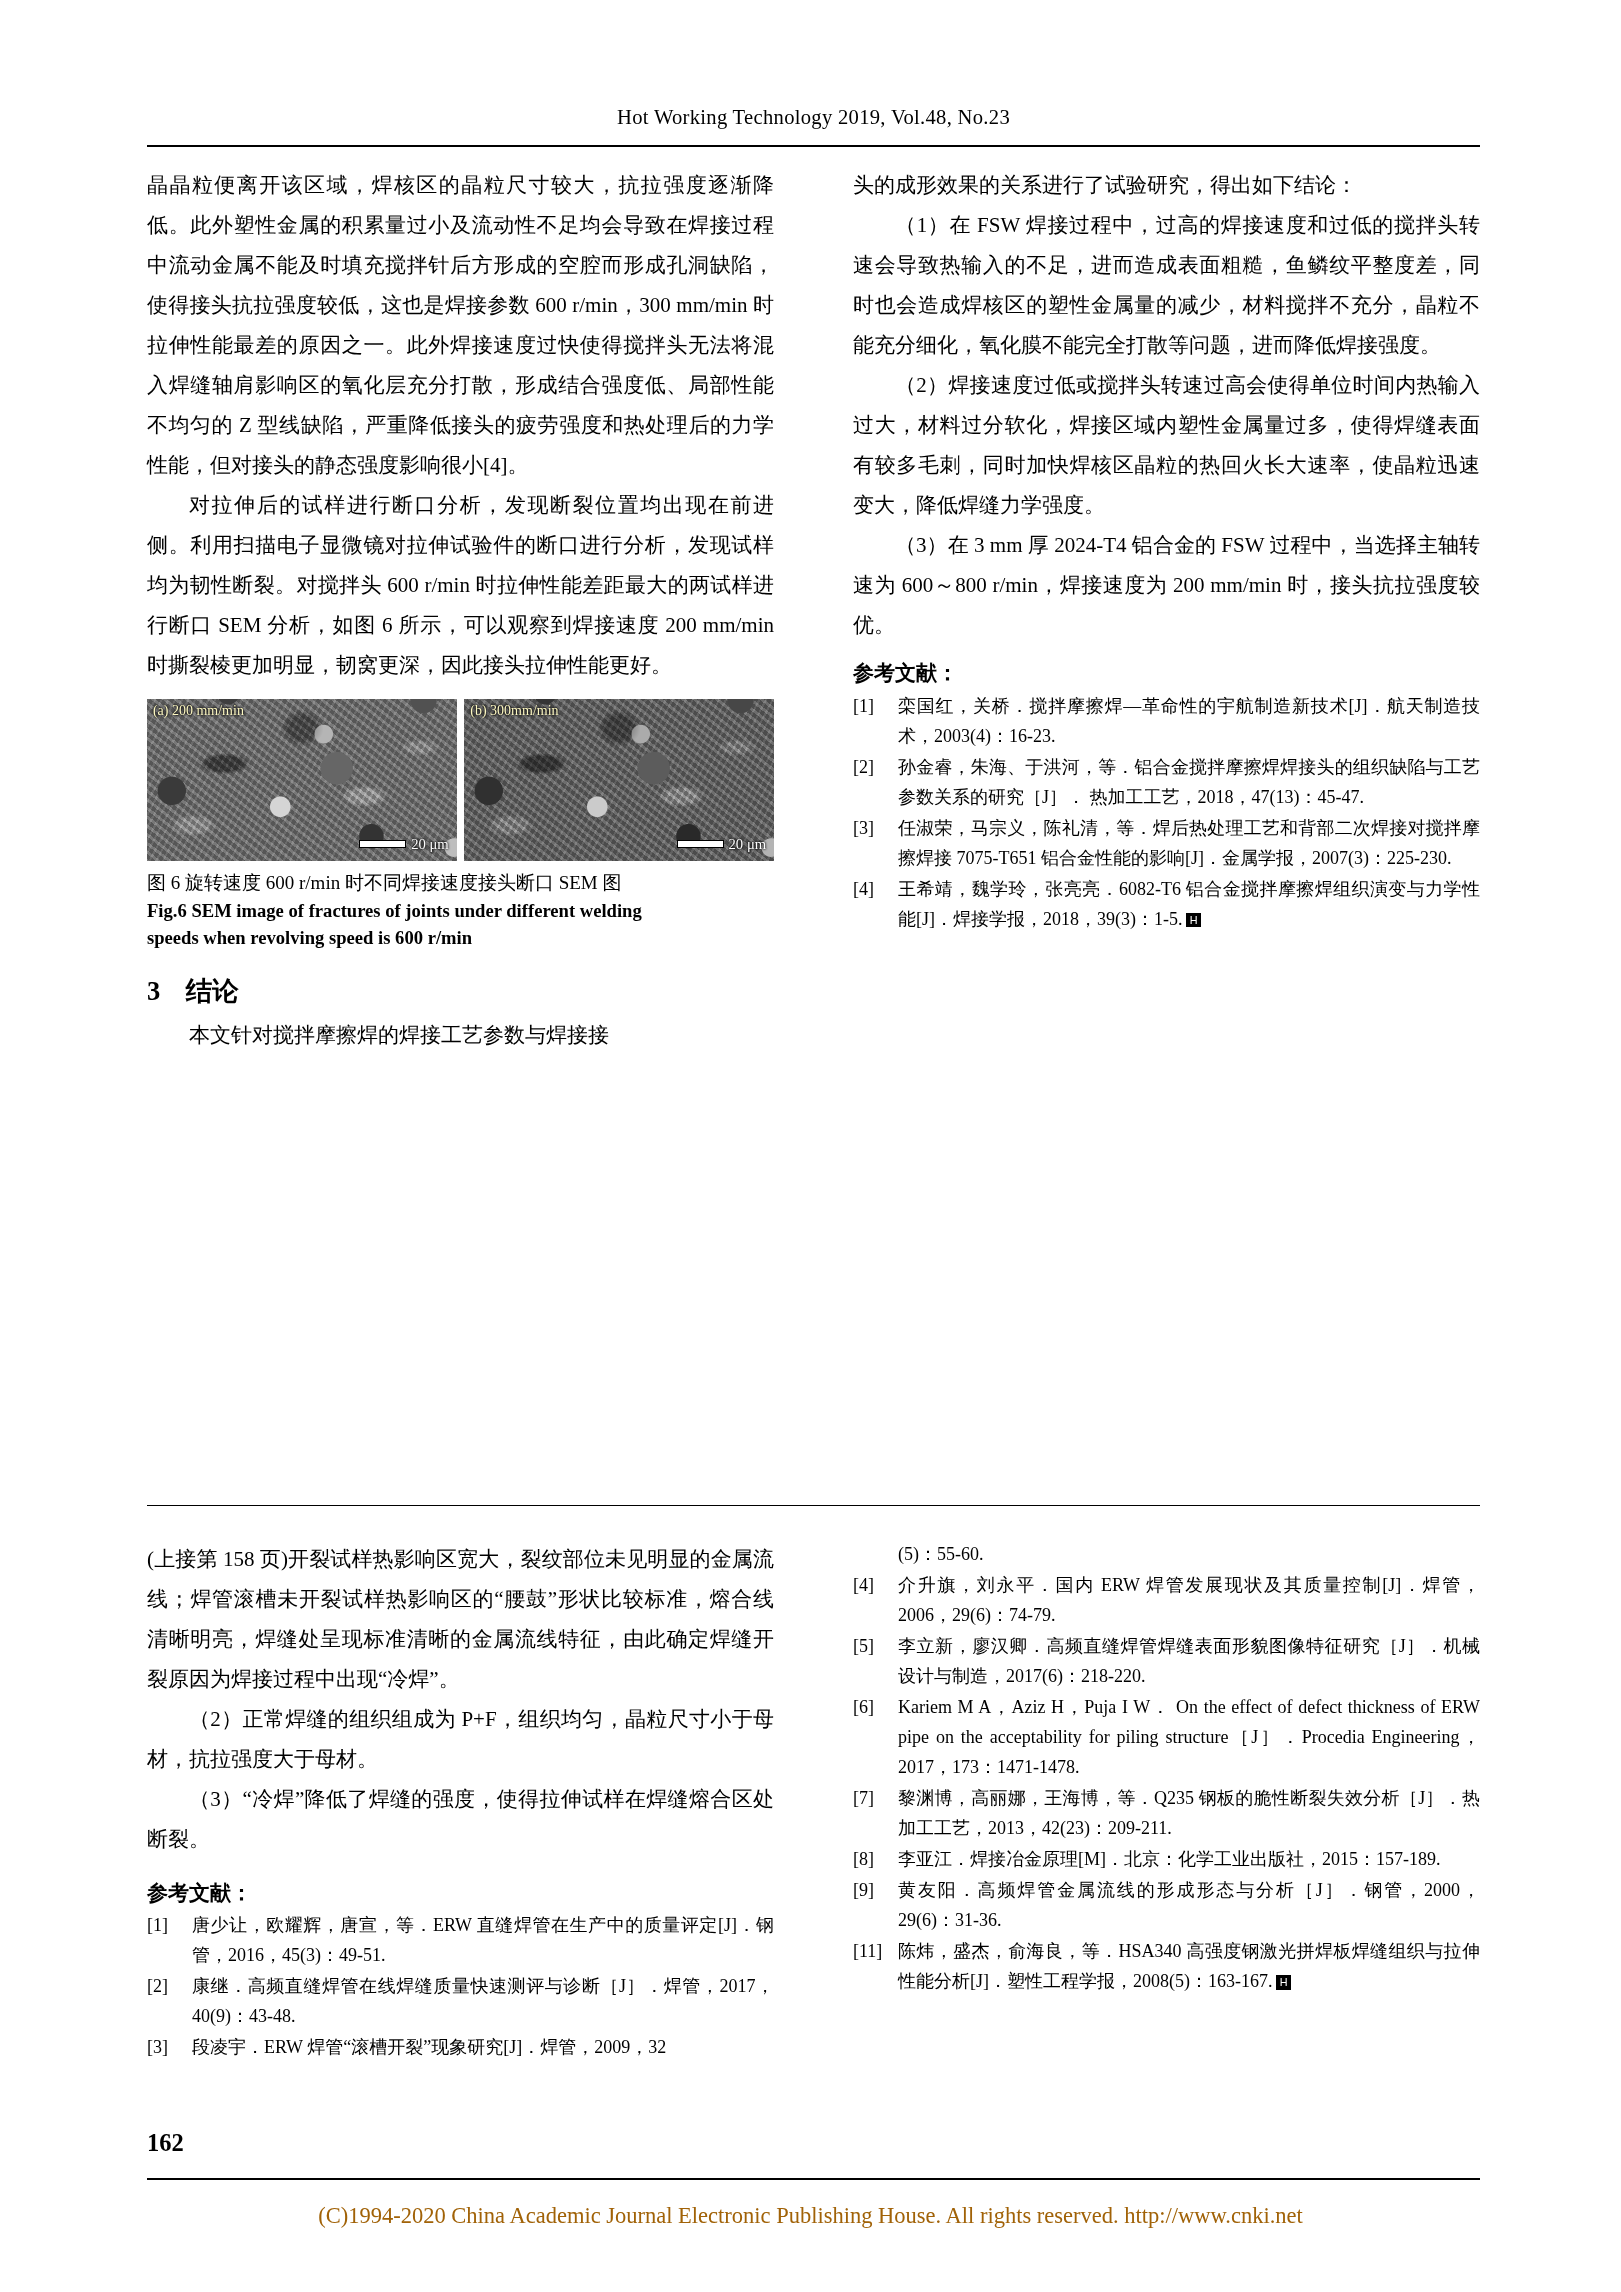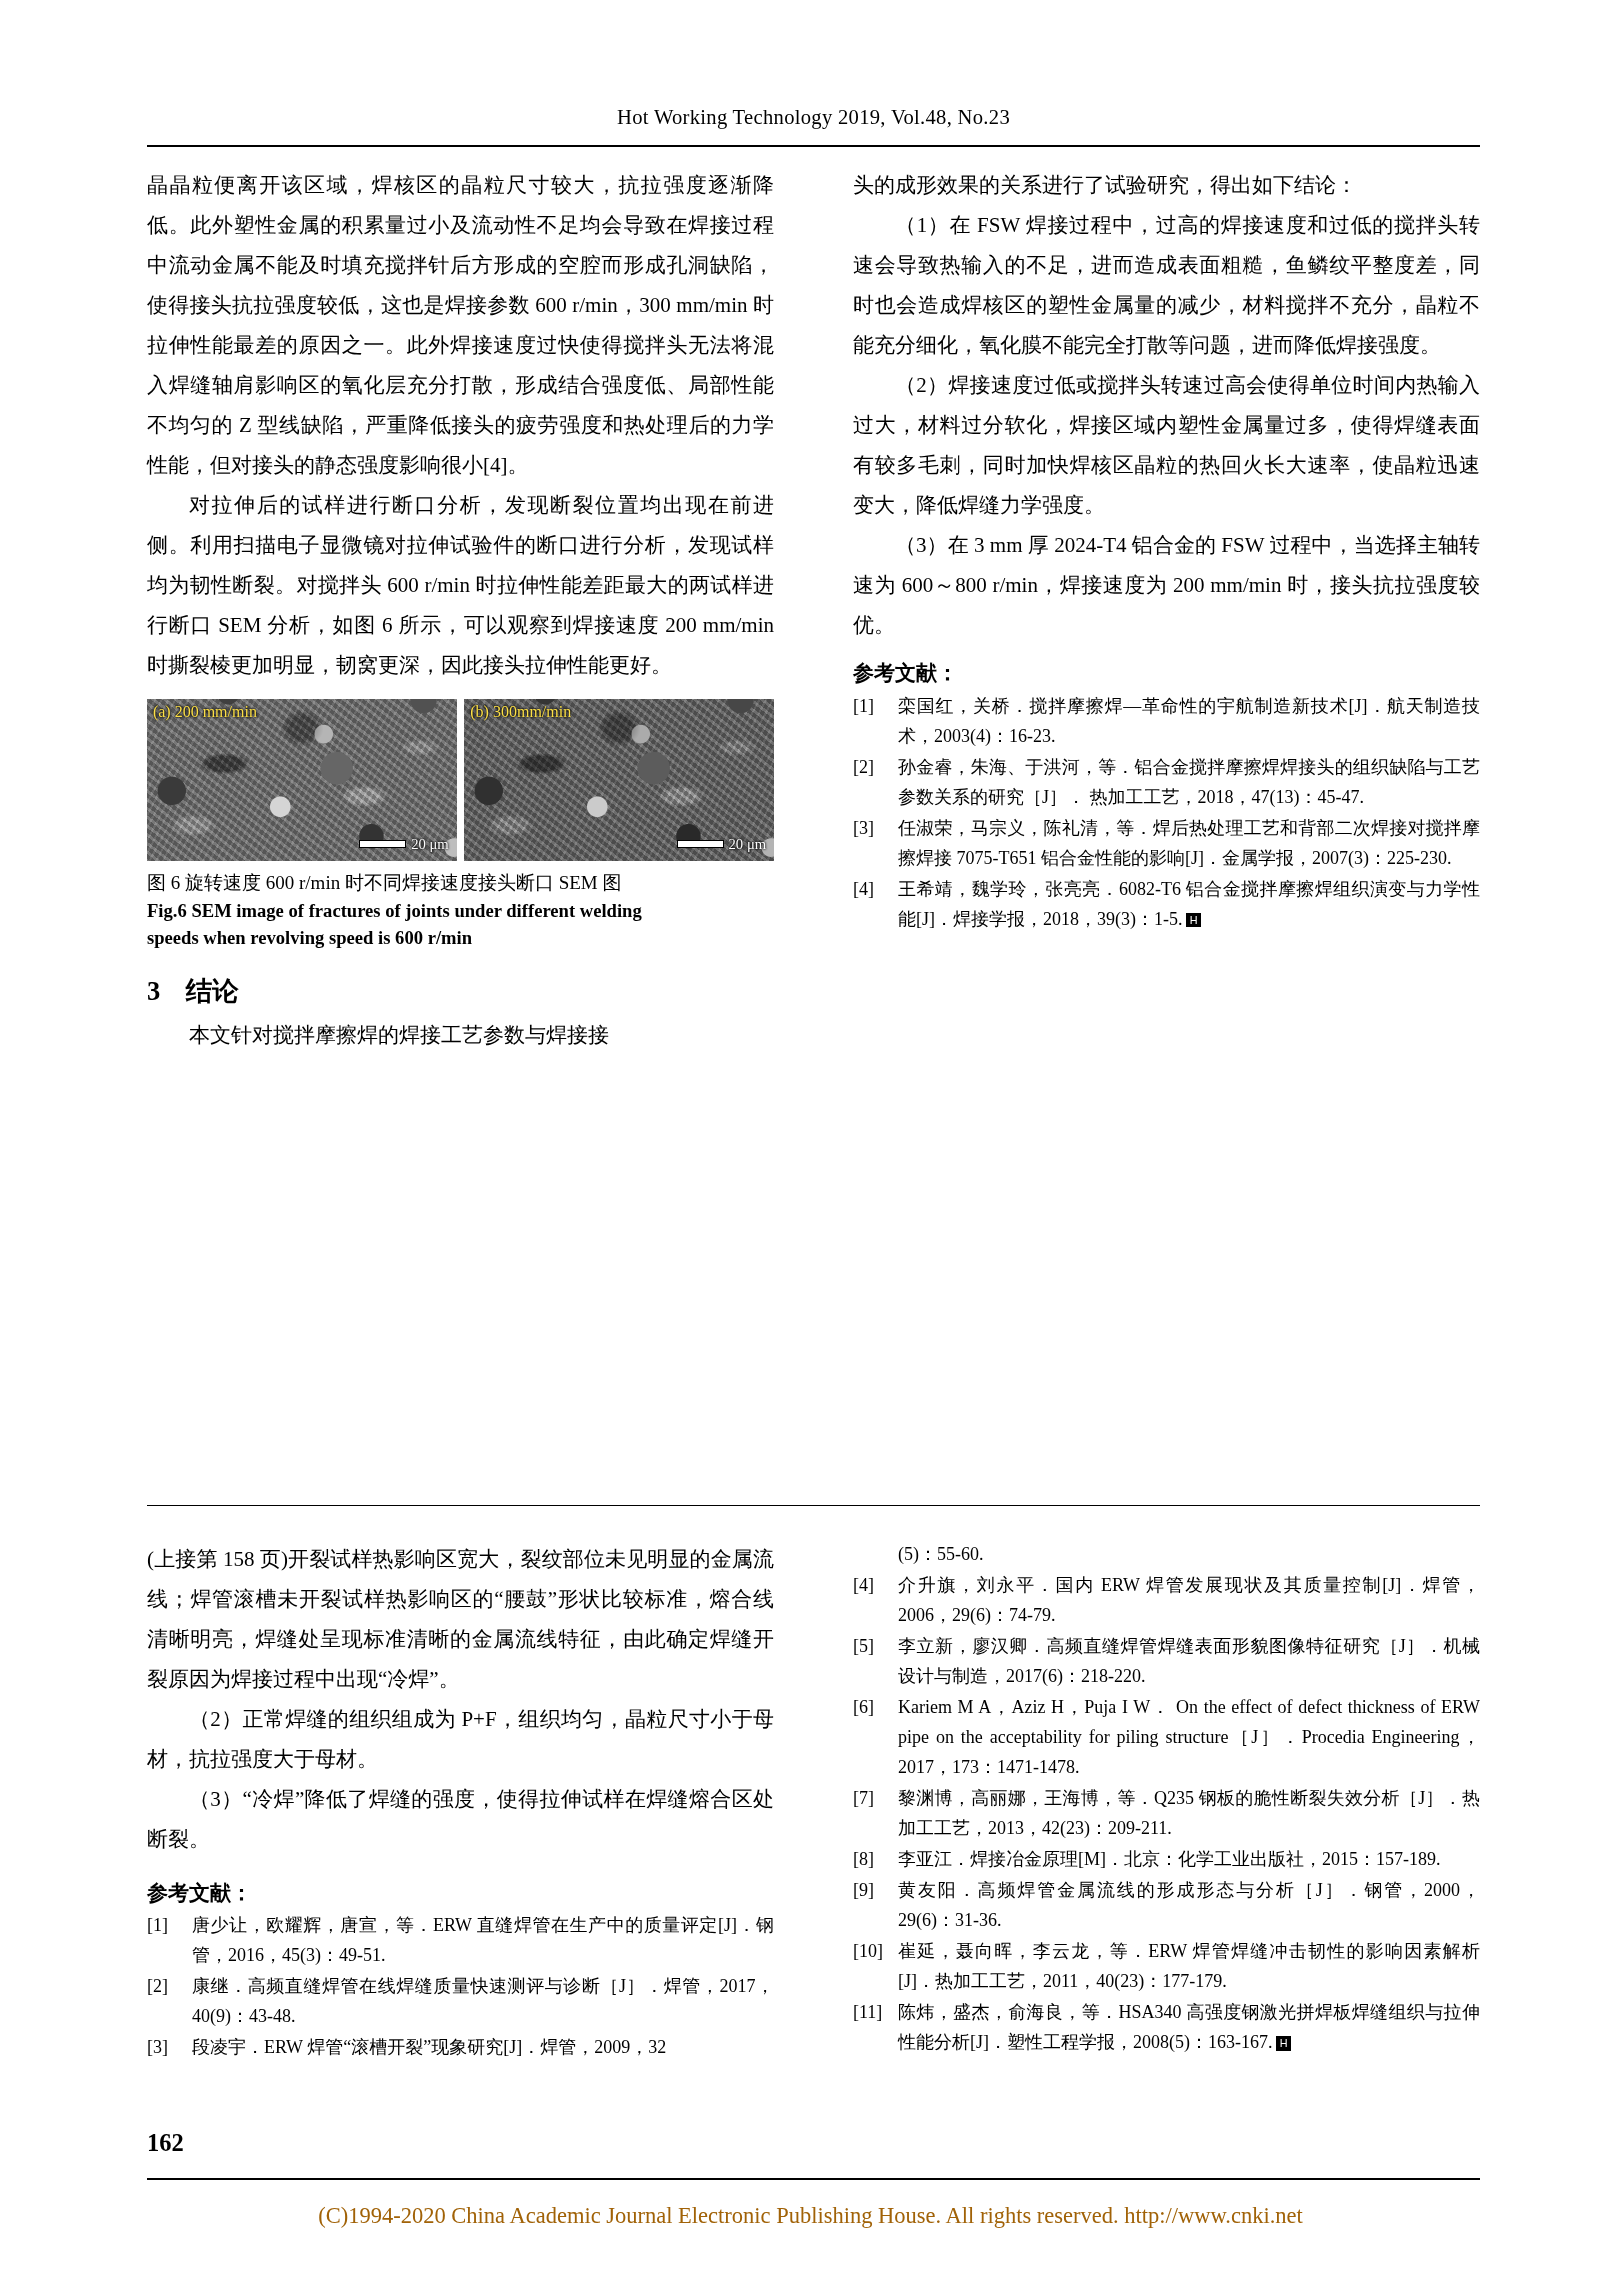--- a/index.html
+++ b/index.html
@@ -112,22 +112,22 @@
       radial-gradient(ellipse at 25% 40%, rgba(0,0,0,0.45) 0 17.6px, transparent 25.5px),
       radial-gradient(ellipse at 70% 60%, rgba(255,255,255,0.35) 0 15.7px, transparent 23.5px),
       radial-gradient(ellipse at 50% 18%, rgba(0,0,0,0.35) 0 13.7px, transparent 21.6px),
       radial-gradient(ellipse at 88% 30%, rgba(255,255,255,0.25) 0 11.8px, transparent 19.6px),
       radial-gradient(ellipse at 15% 78%, rgba(255,255,255,0.28) 0 14.7px, transparent 22.5px);
     mix-blend-mode: overlay;
   }
   .micro .corner-label {
     position: absolute;
     left: 5.9px; top: 3.9px;
-    color: #fde047;
-    font-size: 16px;
+    color: #fef9c3;
+    font-size: 14px;
     font-family: "Liberation Serif", serif;
     text-shadow: 0 0 2.9px #000, 0 0 2px #000;
   }
   .micro .scalebar {
     position: absolute;
     right: 7.8px;
     bottom: 7.8px;
     display: flex;
     align-items: center;
     gap: 4.9px;
@@ -367,24 +367,20 @@
       </div>
       <div class="ref">
         <span class="num">[8]</span>
         <span class="txt">李亚江．焊接冶金原理[M]．北京：化学工业出版社，2015：157-189.</span>
       </div>
       <div class="ref">
         <span class="num">[9]</span>
         <span class="txt">黄友阳．高频焊管金属流线的形成形态与分析［J］．钢管，2000，29(6)：31-36.</span>
       </div>
       <div class="ref">
-        <span class="num">[10]</span>
-        <span class="txt">崔延，聂向晖，李云龙，等．ERW 焊管焊缝冲击韧性的影响因素解析[J]．热加工工艺，2011，40(23)：177-179.</span>
-      </div>
-      <div class="ref">
         <span class="num">[11]</span>
         <span class="txt"><span>陈炜，盛杰，俞海良，等．HSA340 高强度钢激光拼焊板焊缝组织与拉伸性能分析[J]．塑性工程学报，2008(5)：163-167.</span><span class="endmark">H</span></span>
       </div>
     </div>
   </div>
 
   <div class="folio">162</div>
   <div class="foot-rule"></div>
   <div class="copyright">(C)1994-2020 China Academic Journal Electronic Publishing House. All rights reserved.    http://www.cnki.net</div>
 

